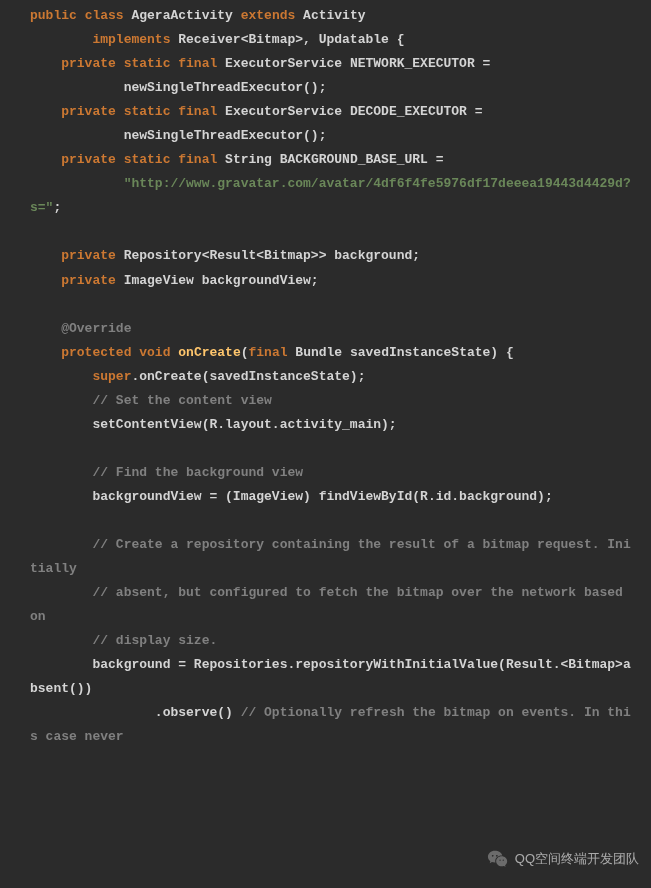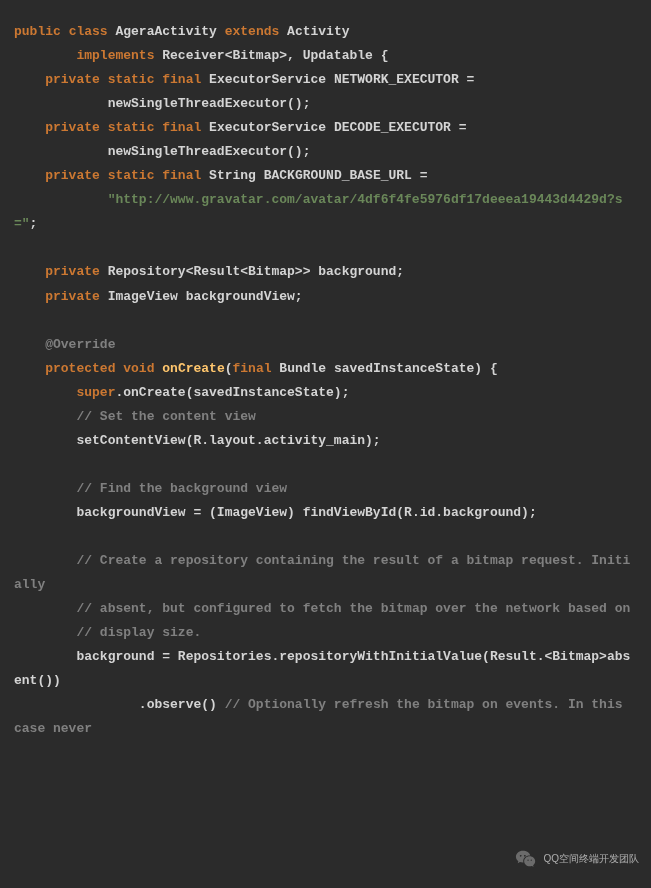--- a/index.html
+++ b/index.html
@@ -7,44 +7,45 @@
     padding: 0;
     background: #2b2b2b;
     width: 651px;
     height: 888px;
     overflow: hidden;
     font-family: Consolas, "Courier New", monospace;
     font-size: 13px;
     color: #d4d4d4;
   }
   .code-container {
-    padding: 20px 14px;
+    padding: 4px 14px;
     white-space: pre-wrap;
     word-break: break-all;
     line-height: 1.85;
     font-weight: 600;
+    margin-left: 16px;
   }
   .kw { color: #cc7832; }     
   .method { color: #ffc66d; }   
   .str { color: #6a8759; }      
   .comment { color: #808080; }  
   .ann { color: #808080; }      
   .plain { color: #d4d4d4; }
   .punct { color: #d4d4d4; }
 
   .watermark {
     position: absolute;
     right: 12px;
     bottom: 18px;
     display: flex;
     align-items: center;
     gap: 6px;
     color: rgba(255,255,255,0.6);
     font-family: -apple-system, "Microsoft YaHei", sans-serif;
-    font-size: 10px;
+    font-size: 13px;
     font-weight: 400;
   }
   .wechat-icon {
     width: 22px;
     height: 22px;
     opacity: 0.55;
   }
 </style>
 </head>
 <body>

